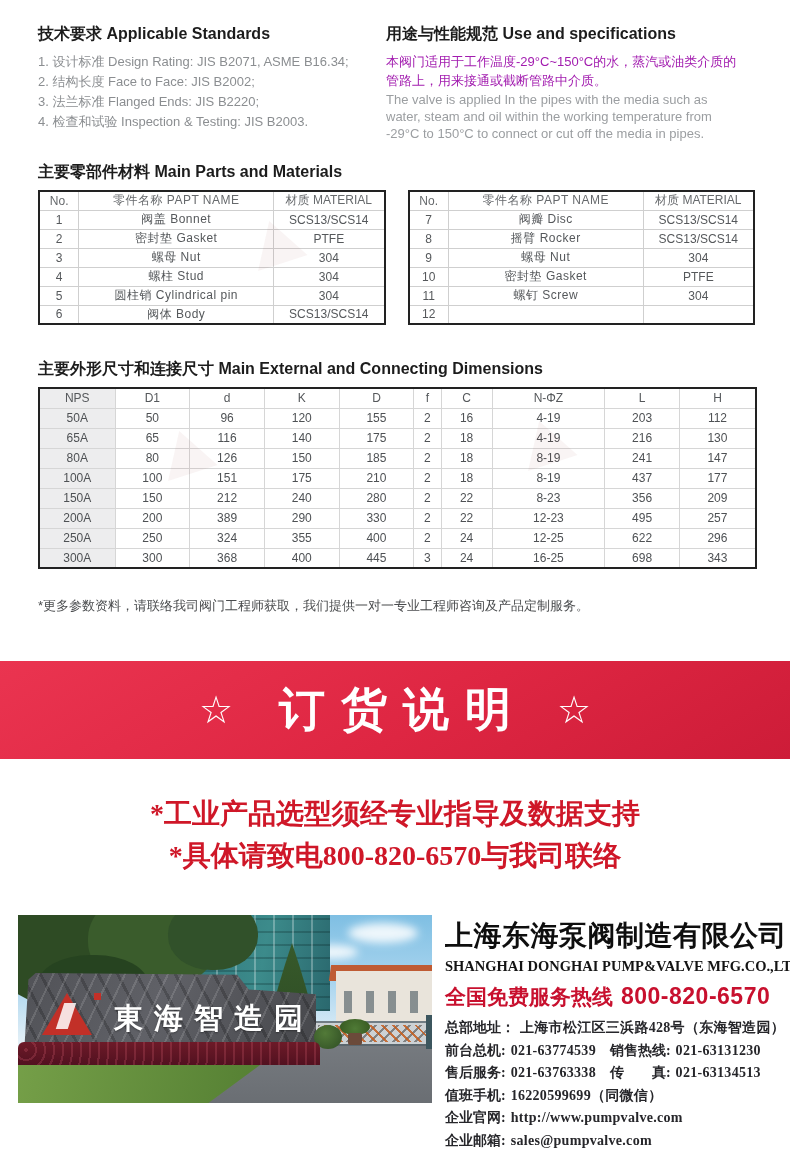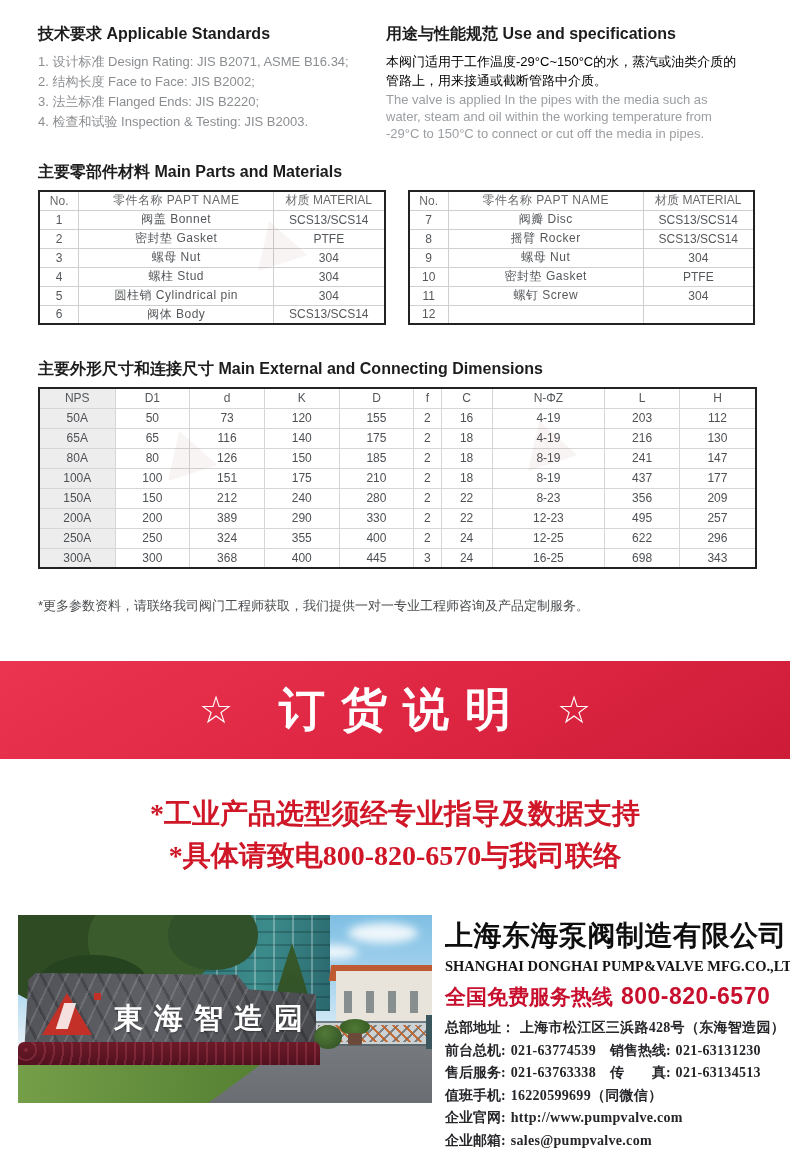--- a/index.html
+++ b/index.html
@@ -9,21 +9,21 @@
     font-family:"Liberation Sans","DejaVu Sans",sans-serif; color:#222;
   }
   .content { padding:24px 35px 0 38px; position:relative; }
 
   
   .top-row { display:flex; gap:0; min-height:106px; }
   .top-col-left { width:348px; }
   .top-col-right { width:353px; }
   .sec-title { font-size:16px; font-weight:bold; color:#1c1c1c; margin-bottom:7px; }
   .std-list { list-style:none; font-size:13px; color:#8b8e91; line-height:20px; }
-  .use-cn { font-size:13px; color:#000000; line-height:19px; }
+  .use-cn { font-size:13px; color:#a21caf; line-height:19px; }
   .use-en { font-size:13px; color:#9b9ea1; line-height:17px; margin-top:1px; }
 
   
   .parts-title { margin-top:20px; }
   .parts-row { display:flex; gap:22px; margin-top:4px; }
   table { border-collapse:collapse; }
   .ptable { width:348px; border:2px solid #222; background:#fff; }
   .ptable th, .ptable td {
     border:1px solid #cfcfcf; font-size:12px; font-weight:normal;
     height:19px; text-align:center; padding:0 3px;
@@ -272,21 +272,21 @@
             <th>C</th>
             <th>N-ΦZ</th>
             <th>L</th>
             <th>H</th>
           </tr>
         </thead>
       <tbody id="dims-body">
           <tr>
             <td class="rowhead">50A</td>
             <td>50</td>
-            <td>73</td>
+            <td>96</td>
             <td>120</td>
             <td>155</td>
             <td>2</td>
             <td>16</td>
             <td>4-19</td>
             <td>203</td>
             <td>112</td>
           </tr>
           <tr>
             <td class="rowhead">65A</td>

